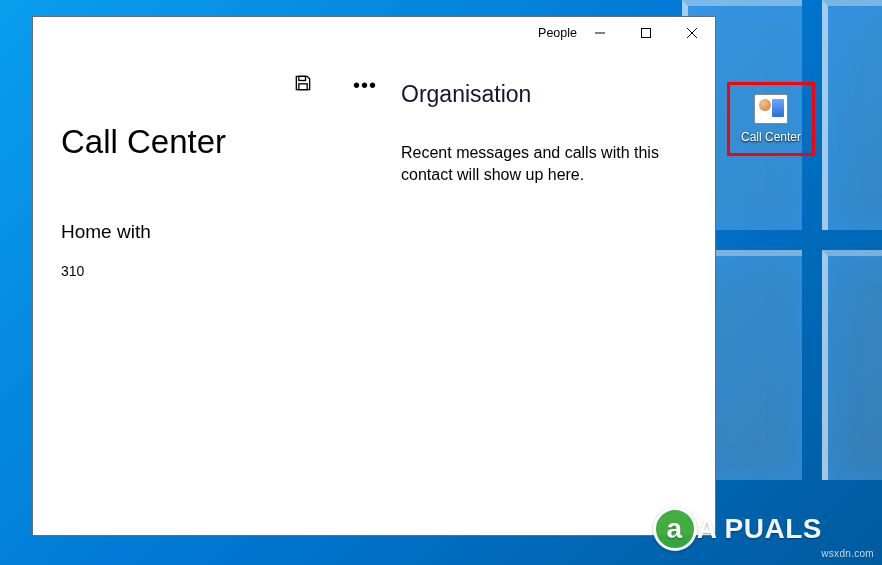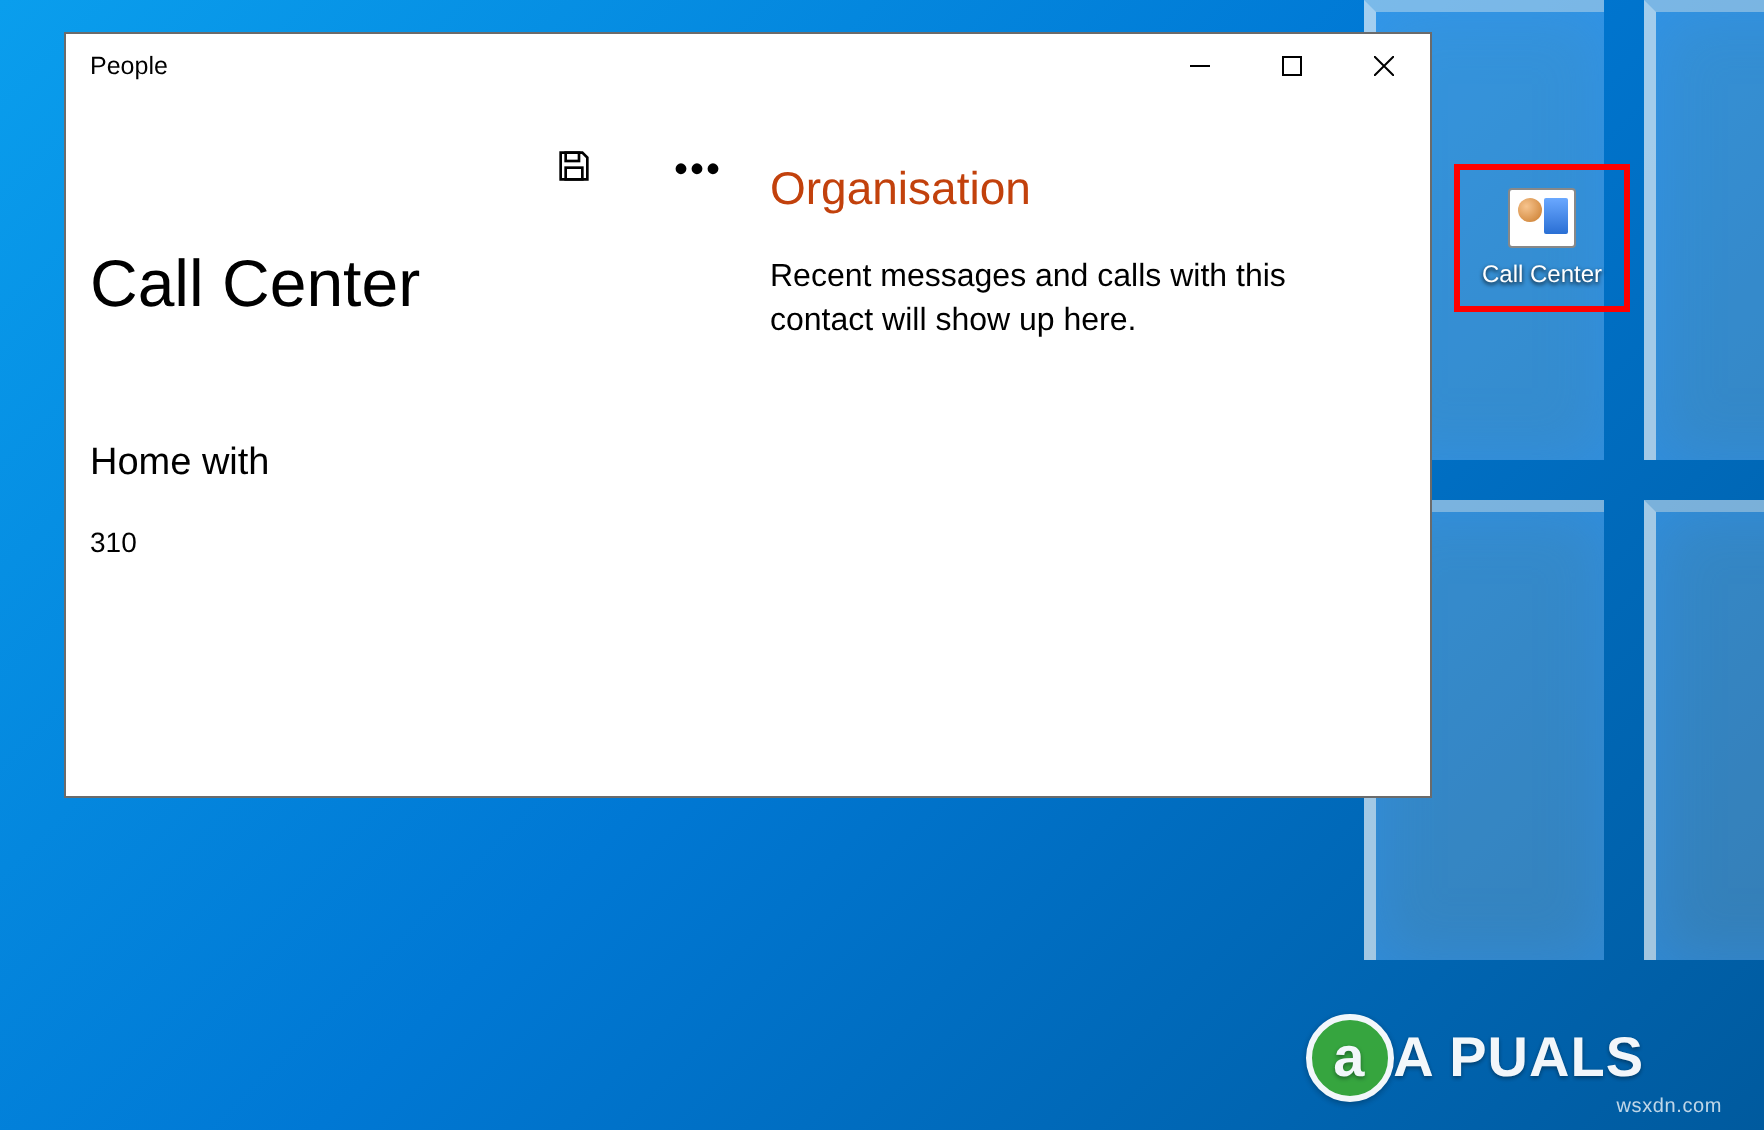--- a/index.html
+++ b/index.html
@@ -15,24 +15,24 @@
       position: absolute; right: -60px; top: 0; bottom: 0;
       display: grid; grid-template-columns: 120px 120px; grid-template-rows: 230px 230px;
       gap: 20px; opacity: 0.75;
       pointer-events: none;
     }
     .tile { background: rgba(255,255,255,0.28); border-left: 6px solid rgba(255,255,255,0.8); border-top: 6px solid rgba(255,255,255,0.5); box-shadow: 0 0 30px rgba(60,160,255,0.6) inset; }
 
     .window {
       position: absolute;
       left: 32px; top: 16px;
-      width: 684px; height: 383px;
+      width: 684px; height: 520px;
       background: #ffffff;
       border: 1px solid #6b6b6b;
-      display: flex; flex-direction: column;
+      display: flex; flex-direction: column; align-items: flex-end;
     }
     .titlebar {
       height: 32px;
       display: flex; align-items: center;
       padding-left: 12px;
       font-size: 12.5px;
       color: #000;
     }
     .titlebar-title { flex: 1; }
     .sysbtn {
@@ -87,30 +87,30 @@
       flex: 1;
       padding: 20px 14px 12px 14px;
     }
     .tabs {
       display: flex; gap: 24px;
       margin-top: 12px;
     }
     .tab {
       font-size: 23px;
       font-weight: 400;
-      color: #c2410c;
+      color: #0f172a;
       padding-bottom: 6px;
       border-bottom: 2px solid transparent;
     }
     .tab.active {
       color: #000;
       border-bottom: 2px solid #0e7a7a;
     }
     .timeline-msg {
-      margin-top: 12px;
+      margin-top: 26px;
       font-size: 16px;
       color: #000;
       line-height: 1.35;
       max-width: 300px;
     }
 
     
     .desktop-icon {
       position: absolute;
       left: 727px; top: 82px;
@@ -134,21 +134,21 @@
       width: 12px; height: 18px;
       background: linear-gradient(#6aa8ff, #2a6fd4);
       border-radius: 1px;
     }
     .desktop-icon .label {
       font-size: 12px; color: #fff;
       text-shadow: 0 1px 2px rgba(0,0,0,0.9);
     }
 
     .watermark {
-      position: absolute; right: 21px; bottom: 6px;
+      position: absolute; right: 8px; bottom: 6px;
       font-size: 10px; color: rgba(255,255,255,0.75);
       letter-spacing: 0.3px;
     }
     .brand {
       position: absolute; right: 60px; bottom: 14px;
       display: flex; align-items: center; gap: 6px;
       color: #fff; font-weight: 600; font-size: 28px; letter-spacing: 0.5px;
       text-shadow: 0 1px 2px rgba(0,0,0,0.4);
       opacity: 0.95;
     }

